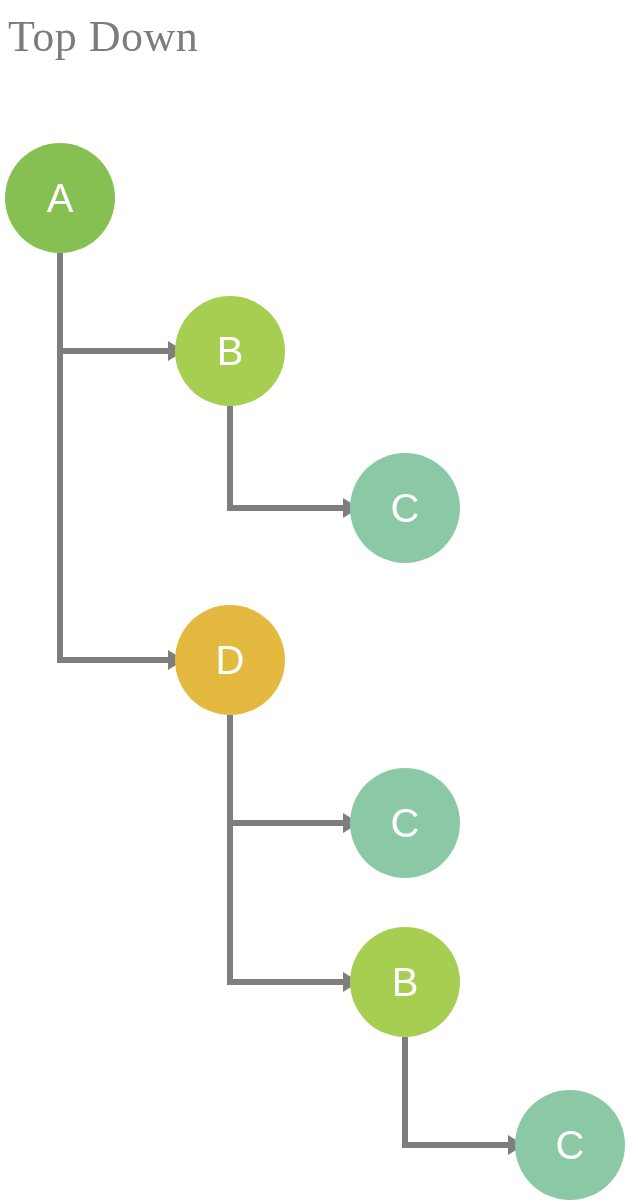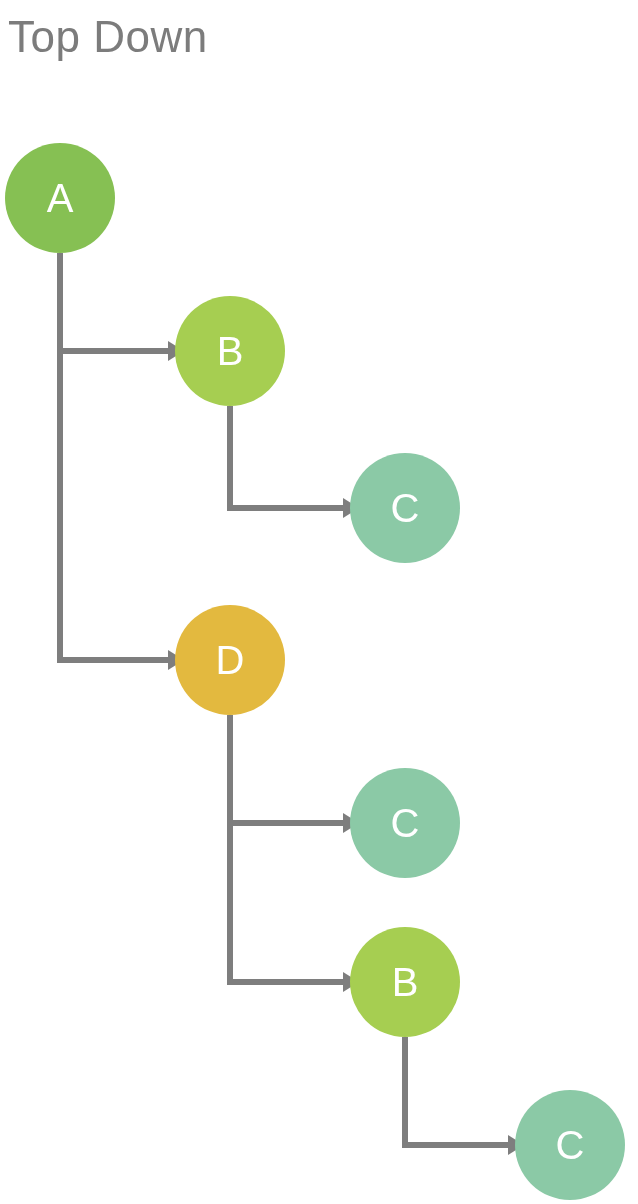--- a/index.html
+++ b/index.html
@@ -18,21 +18,21 @@
     position: absolute;
     left: 0;
     top: 0;
     width: 638px;
     height: 1204px;
   }
   .diagram-title {
     position: absolute;
     left: 8px;
     top: 12px;
-    font-family: Liberation Sans, sans-serif;
+    font-family: Liberation Serif, serif;
     font-size: 44px;
     font-weight: 300;
     letter-spacing: 0.5px;
     color: #7c7c7c;
     white-space: nowrap;
     line-height: 1.15;
   }
   .node {
     position: absolute;
     border-radius: 50%;

